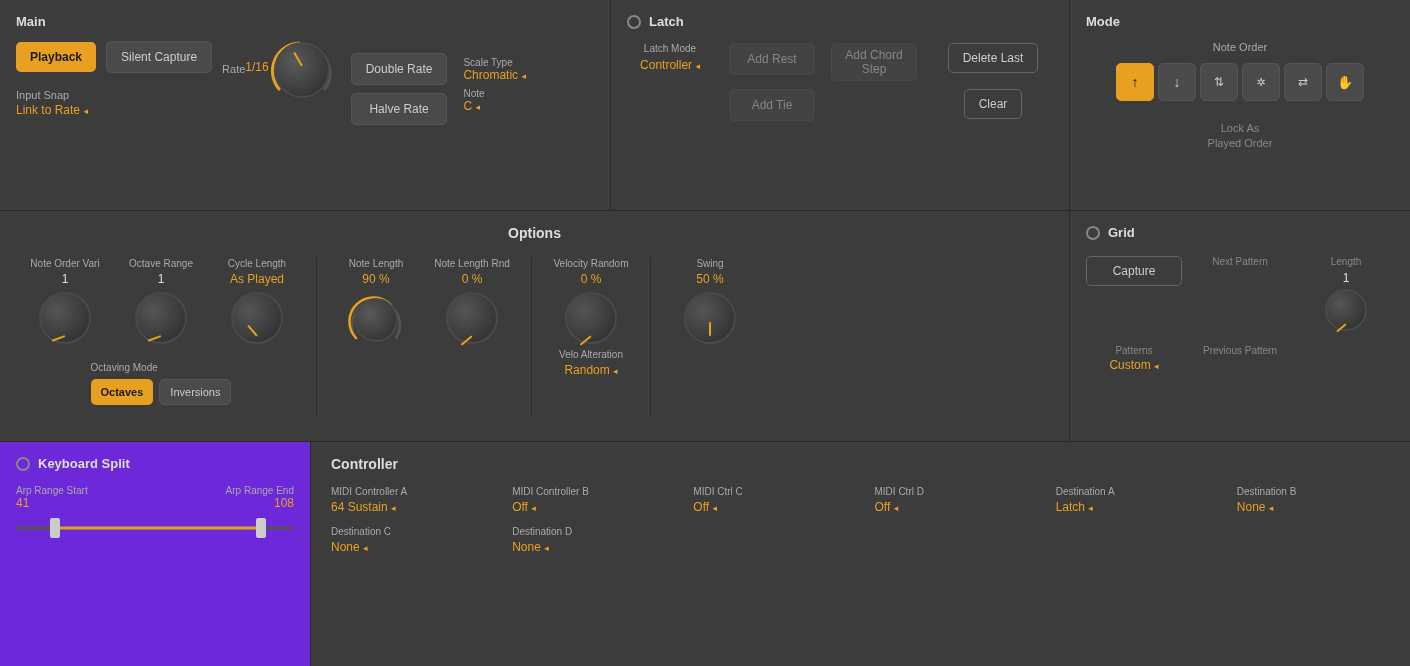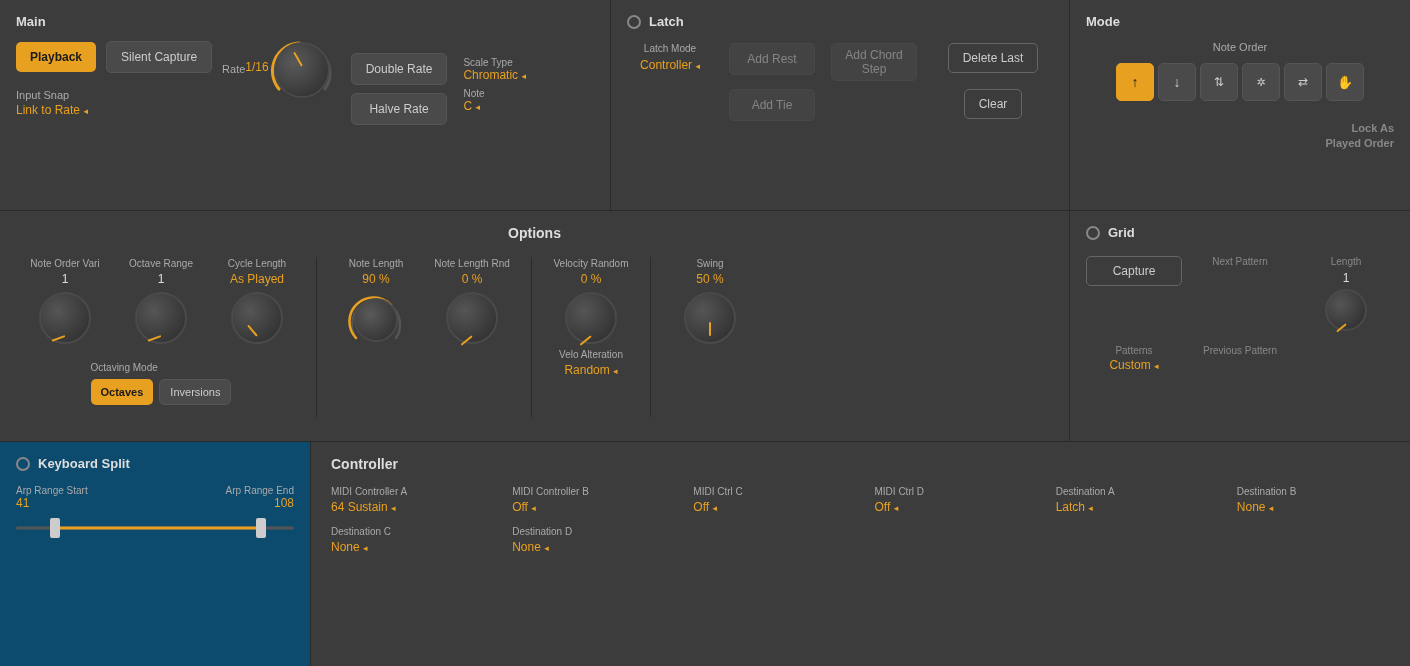--- a/index.html
+++ b/index.html
@@ -181,23 +181,22 @@
       font-size: 14px;
     }
 
     .note-order-btn.active {
       background: #e8a020;
       color: #1a1a1a;
       border-color: #e8a020;
     }
 
     .lock-played {
-      text-align: right;
+      text-align: center;
       margin-top: 16px;
-      font-weight: bold;
     }
 
     .lock-played-label {
       font-size: 11px;
       color: #888;
       line-height: 1.4;
     }
 
     
     .middle-row {
@@ -324,21 +323,21 @@
 
     
     .bottom-row {
       display: grid;
       grid-template-columns: 310px 1fr;
       gap: 1px;
       background: #2a2a2a;
     }
 
     .keyboard-panel {
-      background: #0c4a6e;
+      background: #6d28d9;
       padding: 14px 16px;
     }
 
     .controller-panel {
       background: #3c3c3c;
       padding: 14px 20px;
     }
 
     .controller-title {
       font-size: 14px;

